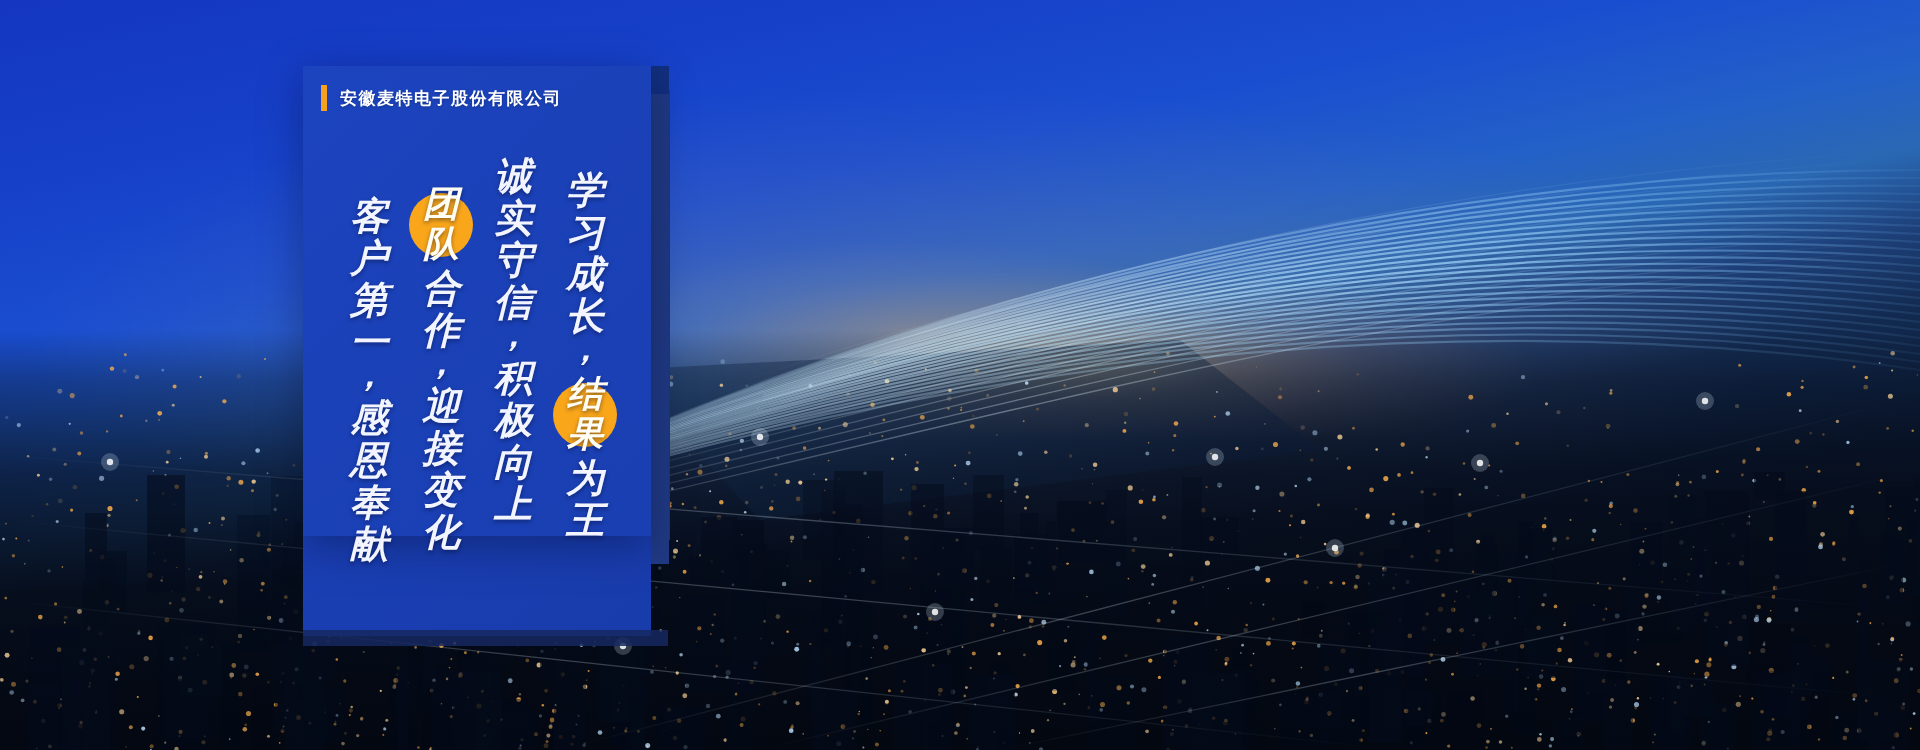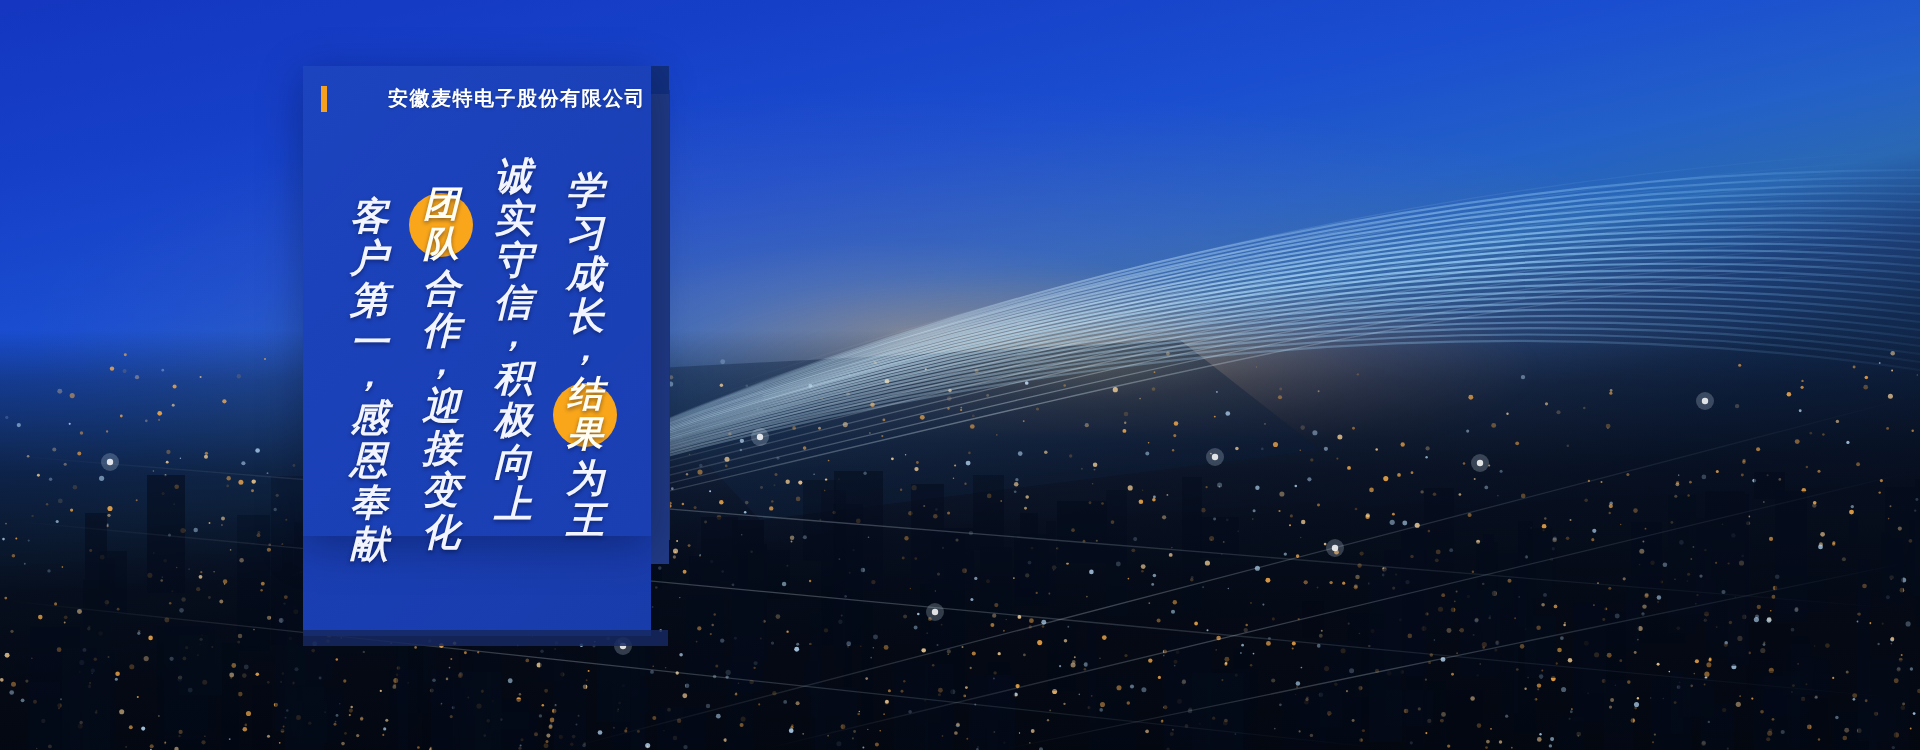--- a/index.html
+++ b/index.html
@@ -73,24 +73,23 @@
   
   .titleRow{
     position:absolute;left:18px;top:19px;
     display:flex;align-items:center;gap:13px;
   }
   .accentBar{
     width:6px;height:26px;background:#f5a01e;flex:0 0 auto;
   }
   .titleText{
     font-family:Liberation Sans, sans-serif;
-    font-weight:bold;font-size:20px;color:#ffffff;
+    font-weight:bold;font-size:17px;color:#ffffff;
     letter-spacing:1.5px;white-space:nowrap;
     text-shadow:0 1px 3px rgba(0,0,0,.25);
-    margin-left:48px;
   }
 
   
   .slogans{
     position:absolute;left:0;top:86px;
     width:348px;height:384px;
     display:flex;flex-direction:row-reverse;
     justify-content:center;align-items:flex-start;
     gap:0px;
   }

